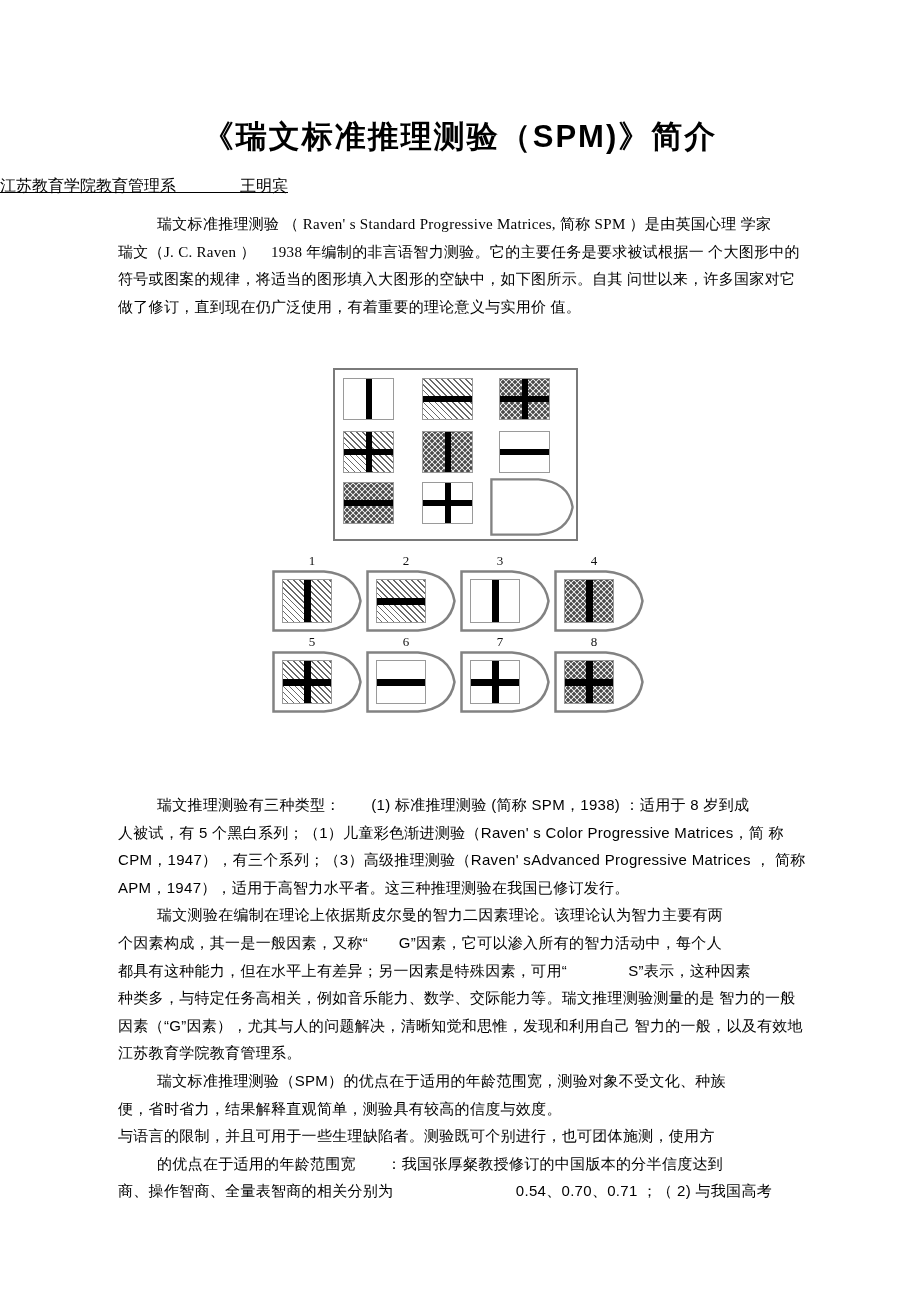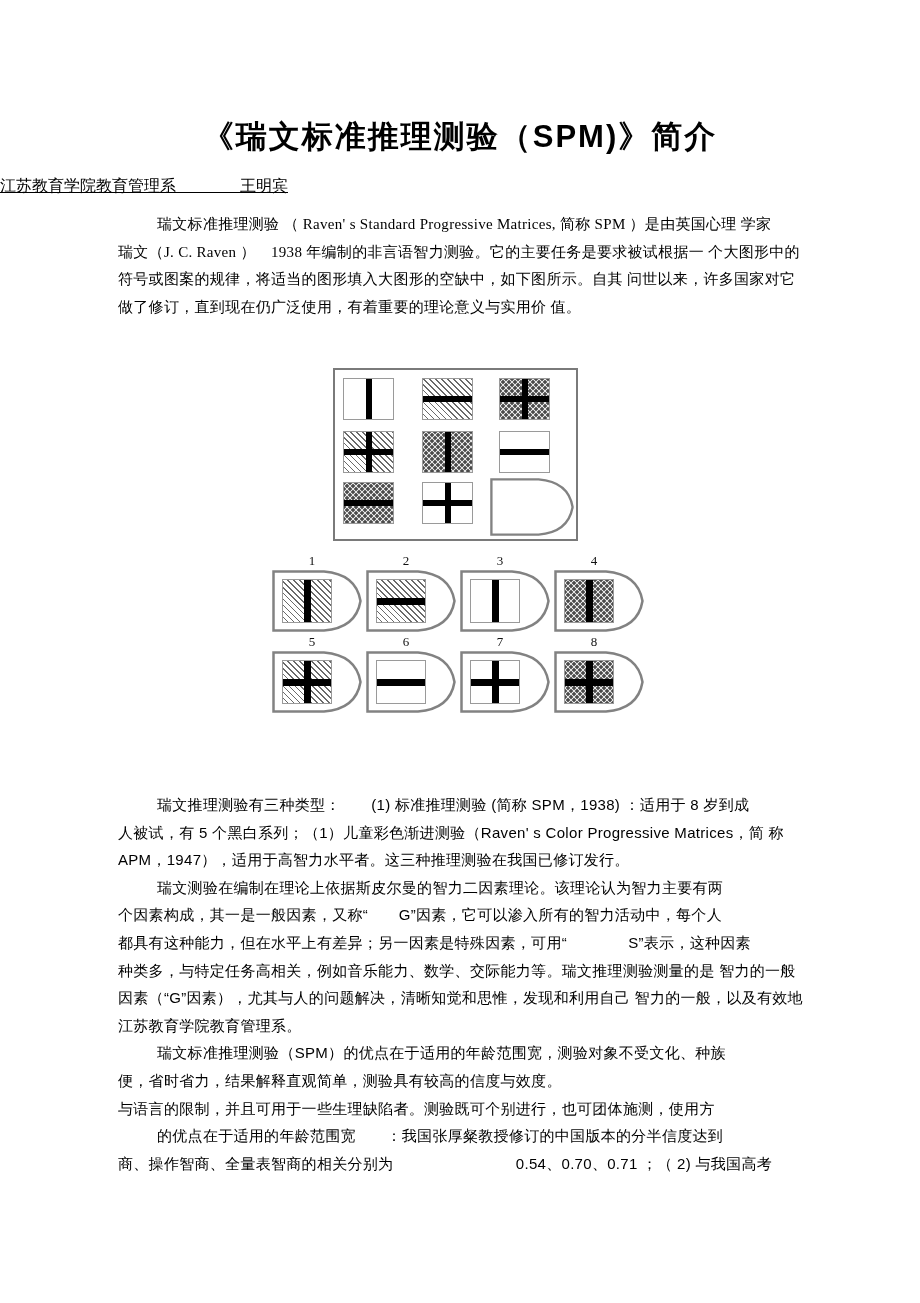--- a/index.html
+++ b/index.html
@@ -211,20 +211,21 @@
             </div>
           </div>
         </div>
       </div>
   </div>
 
   <div class="text-block" id="block-body">
       <div class="para">
         <div class="line indent">瑞文推理测验有三种类型：　　(1) 标准推理测验 (简称 SPM，1938) ：适用于 8 岁到成</div>
         <div class="line">人被试，有 5 个黑白系列；（1）儿童彩色渐进测验（Raven' s Color Progressive Matrices，简 称</div>
+        <div class="line">CPM，1947），有三个系列；（3）高级推理测验（Raven' sAdvanced Progressive Matrices ， 简称</div>
         <div class="line">APM，1947），适用于高智力水平者。这三种推理测验在我国已修订发行。</div>
       </div>
       <div class="para">
         <div class="line indent">瑞文测验在编制在理论上依据斯皮尔曼的智力二因素理论。该理论认为智力主要有两</div>
         <div class="line">个因素构成，其一是一般因素，又称“　　G”因素，它可以渗入所有的智力活动中，每个人</div>
         <div class="line">都具有这种能力，但在水平上有差异；另一因素是特殊因素，可用“　　　　S”表示，这种因素</div>
         <div class="line">种类多，与特定任务高相关，例如音乐能力、数学、交际能力等。瑞文推理测验测量的是 智力的一般</div>
         <div class="line">因素（“G”因素），尤其与人的问题解决，清晰知觉和思惟，发现和利用自己 智力的一般，以及有效地</div>
         <div class="line">江苏教育学院教育管理系。</div>
       </div>

